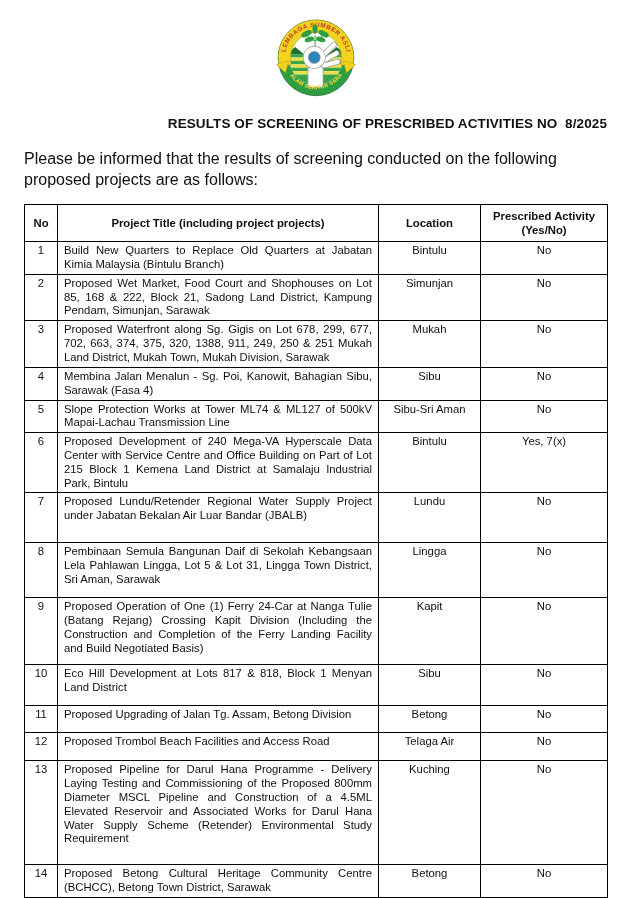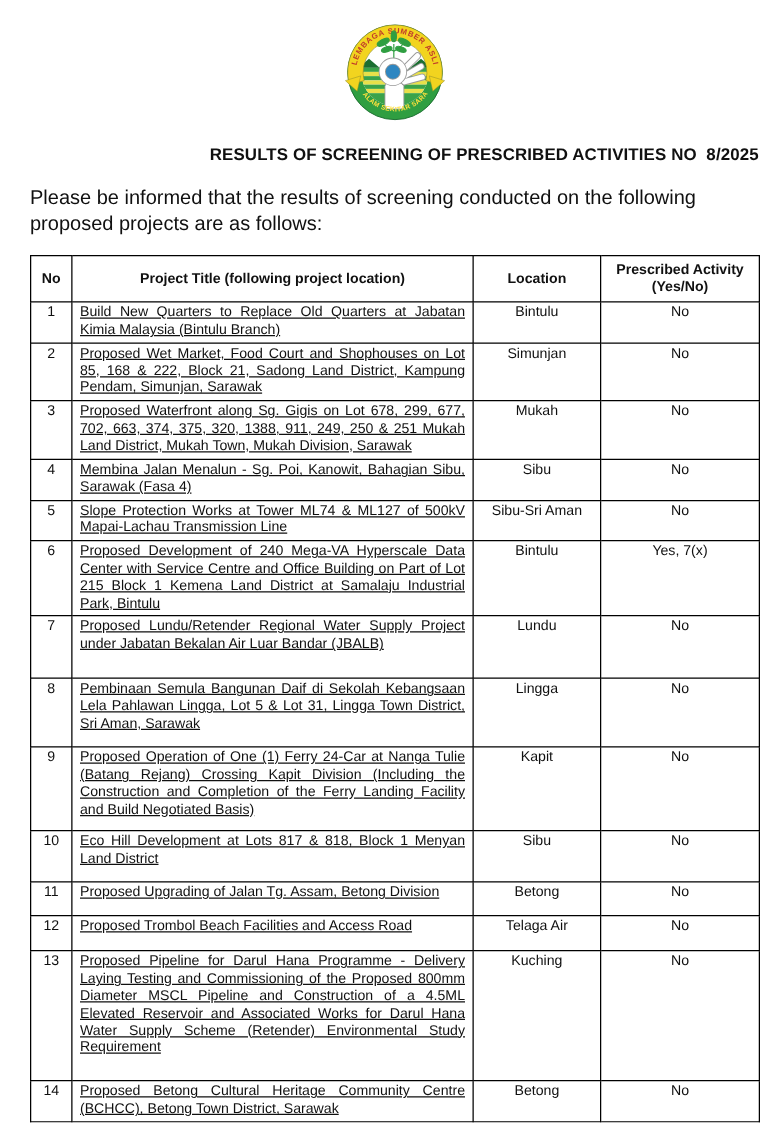--- a/index.html
+++ b/index.html
@@ -23,21 +23,21 @@
   }
   th,td{
     border:1px solid #000;font-size:11.3px;vertical-align:top;
     padding:2px 4px;word-wrap:break-word;
   }
   thead th{
     text-align:center;vertical-align:middle;font-weight:bold;
     height:32px;line-height:1.25;padding:2px 3px;
   }
   td.c-no{text-align:center;}
-  td.c-title{text-align:justify;padding:2px 6px;line-height:1.22;text-decoration:underline;}
+  td.c-title{text-align:justify;padding:2px 6px;line-height:1.22;}
   td.c-loc,td.c-pa{text-align:center;}
   .footer{
     width:583px;text-align:right;font-size:15px;margin-top:10px;
   }
   .footer b{font-weight:bold;}
 </style>
 </head>
 <body>
 
 <div class="page">
@@ -119,21 +119,21 @@
   <table class="results">
     <colgroup>
       <col style="width:33px">
         <col style="width:321px">
         <col style="width:102px">
         <col style="width:127px">
     </colgroup>
     <thead>
       <tr>
         <th>No</th>
-        <th>Project Title (following project location)</th>
+        <th>Project Title (including project projects)</th>
         <th>Location</th>
         <th><span>Prescribed Activity</span><br><span>(Yes/No)</span></th>
       </tr>
     </thead>
     <tbody id="rows-body">
   <tr style="height: 27px;">
     <td class="c-no">1</td>
     <td class="c-title">Build New Quarters to Replace Old Quarters at Jabatan Kimia Malaysia (Bintulu Branch)</td>
     <td class="c-loc">Bintulu</td>
     <td class="c-pa">No</td>

